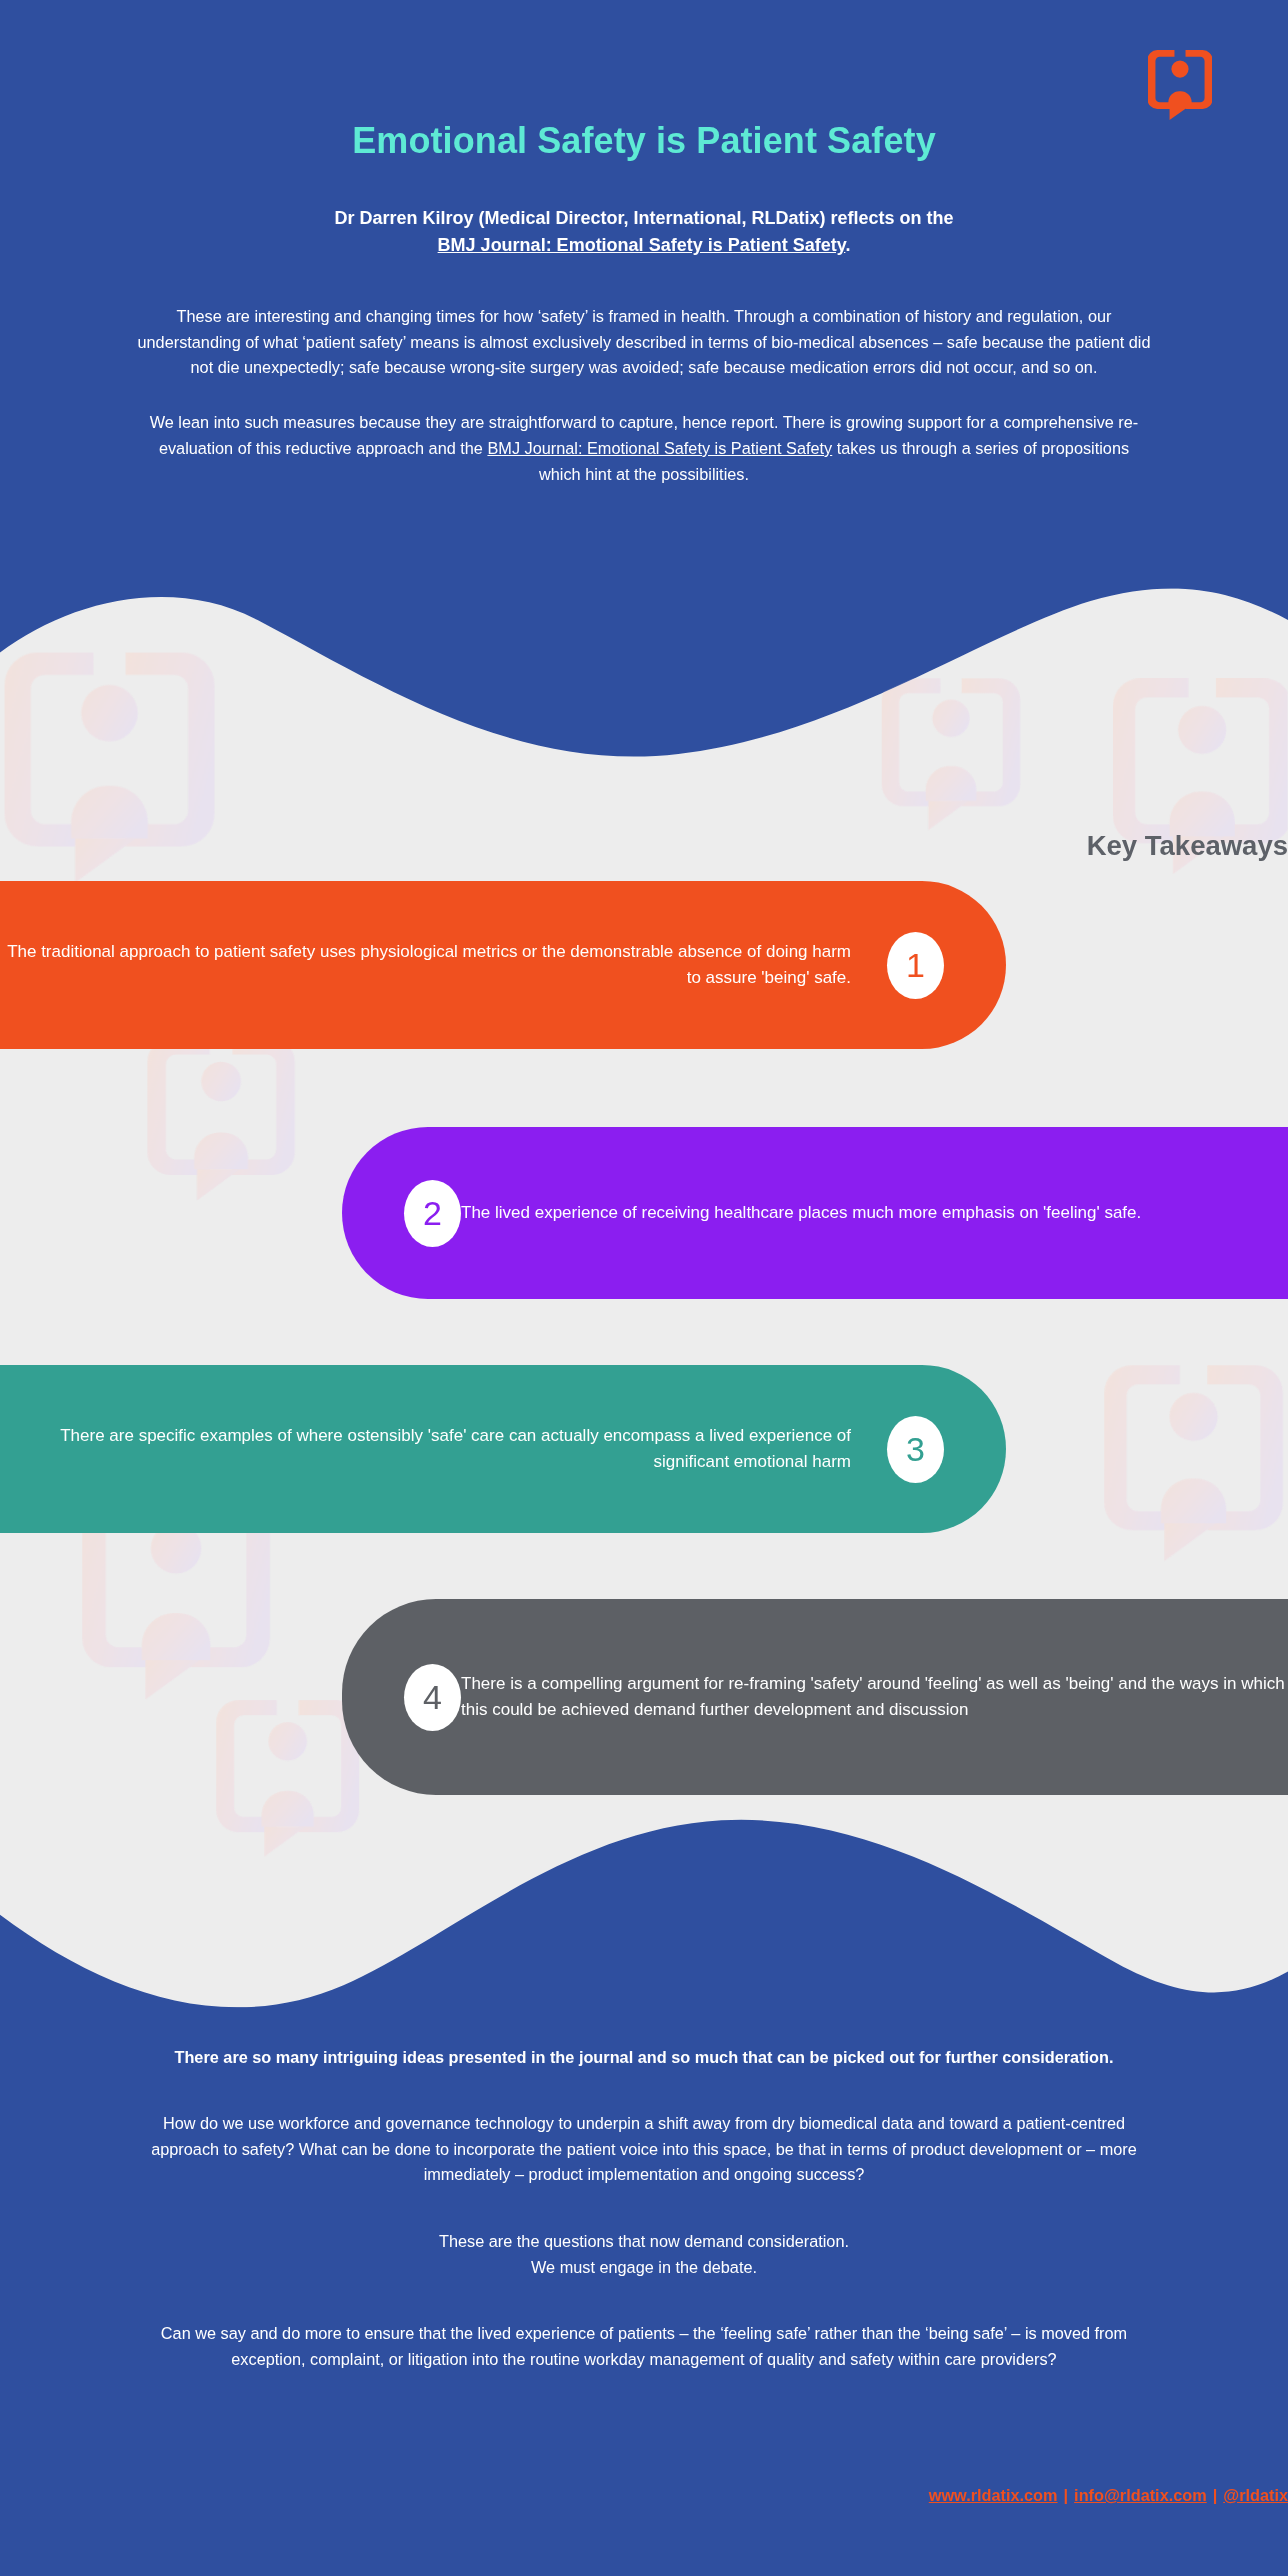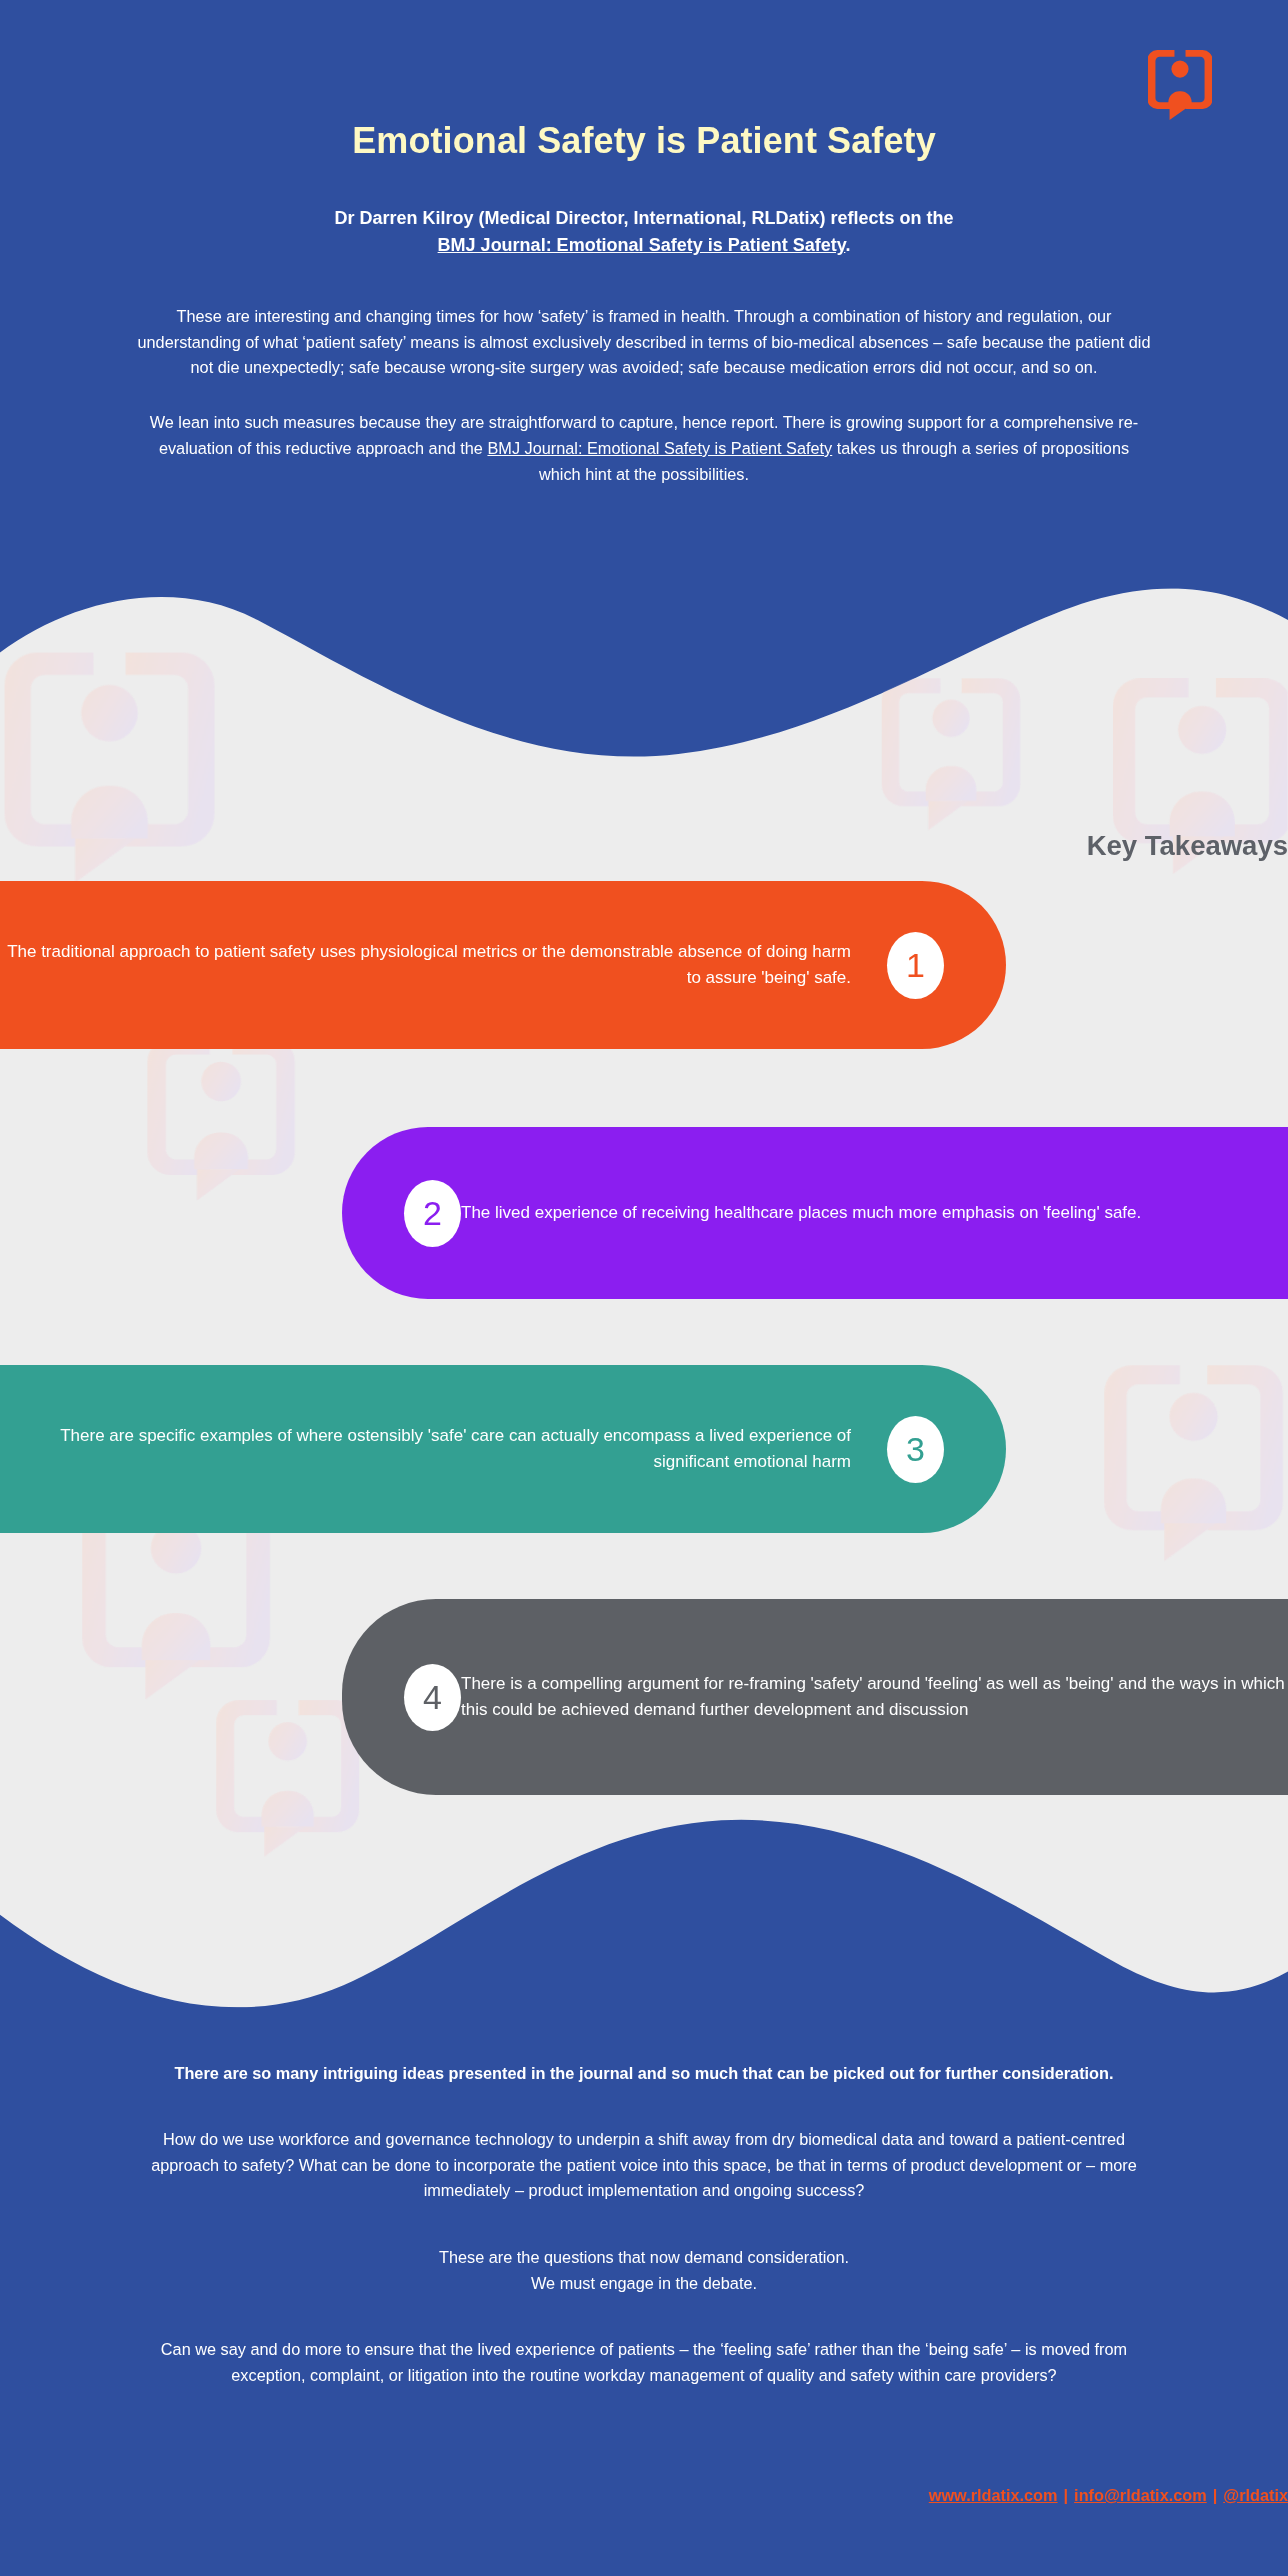--- a/index.html
+++ b/index.html
@@ -43,21 +43,21 @@
   .logo-mark {
     position:absolute;
     right:76px; top:50px;
     width:64px; height:70px;
   }
   .title {
     margin-top:120px;
     font-size:36px;
     font-weight:bold;
     letter-spacing:0.1px;
-    color:#fef9c3;
+    color:#5eead4;
   }
   .subtitle {
     margin-top:43px;
     font-size:18px;
     font-weight:bold;
     line-height:1.5;
     color:#ffffff;
   }
   .subtitle .ul { text-decoration:underline; }
 
@@ -145,21 +145,21 @@
     left:0; top:2045px;
     width:1288px; z-index:6;
     text-align:center;
     color:#ffffff;
   }
   .outro-lead {
     font-size:16.3px;
     font-weight:bold;
     line-height:1.52;
     width:1013px;
-    margin:16px auto;
+    margin:0 auto;
   }
   .outro p.body {
     margin-top:41px;
     font-size:16.3px;
     line-height:1.58;
     width:1013px;
     margin-left:auto; margin-right:auto;
   }
 
   .footer-links {

